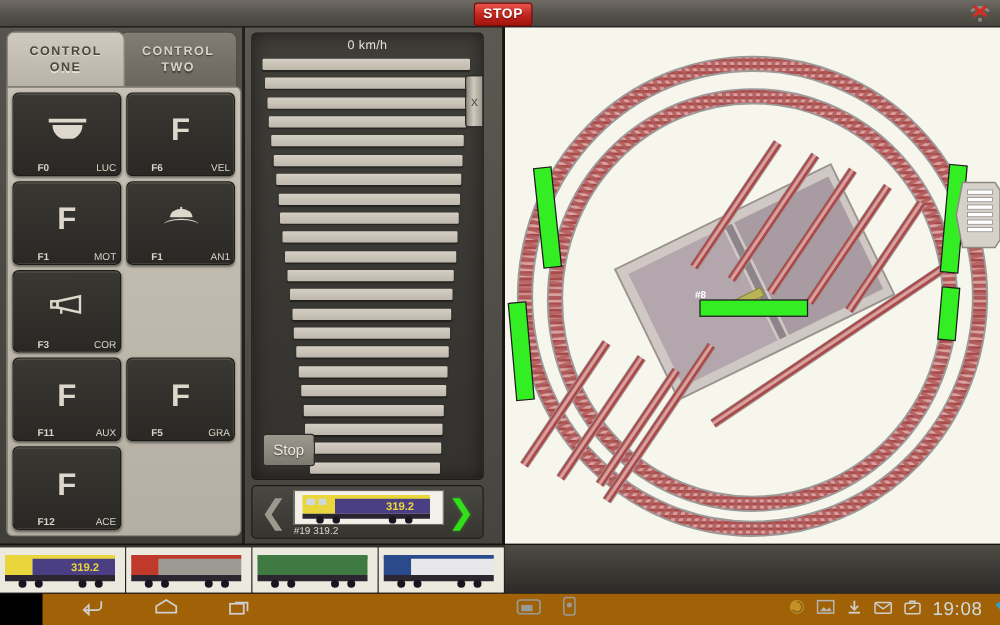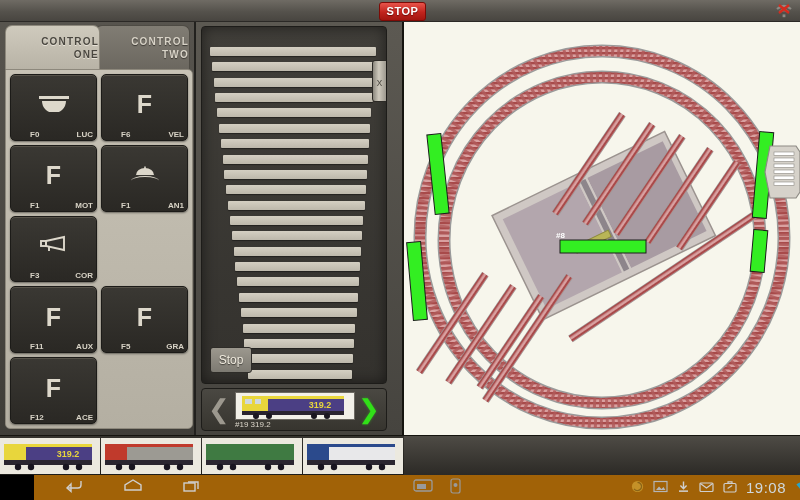--- a/index.html
+++ b/index.html
@@ -25,21 +25,21 @@
     border-right:2px solid #22211e; }
   .mid   { position:absolute; left:196px; top:22px; width:208px; height:413px;
     background:linear-gradient(#5c5952,#46443f);
     border-right:2px solid #15140f; }
   .right { position:absolute; left:404px; top:22px; width:396px; height:413px;
     background:#f7f6ec; overflow:hidden; }
 
   
   .tabs { position:absolute; left:5px; top:3px; width:188px; height:44px; }
   .tab { position:absolute; top:0; height:44px; width:95px;
-    border-radius:7px 7px 0 0; text-align:right;
+    border-radius:7px 7px 0 0; text-align:center;
     font-size:10px; font-weight:bold; letter-spacing:1.2px; line-height:13px;
     padding-top:9px; }
   .tab.one { left:0; background:linear-gradient(#cfcabd,#b8b3a6);
     color:#4a4740; border:1px solid #8d887c; border-bottom:none;
     text-shadow:0 1px 0 #e8e3d8; z-index:3; }
   .tab.two { left:90px; background:linear-gradient(#817d74,#6b675f);
     color:#d8d3c7; border:1px solid #4e4b44; border-bottom:none;
     text-shadow:0 1px 1px #3b3833; z-index:2; }
 
   
@@ -49,21 +49,21 @@
     padding:4px; display:grid; grid-template-columns:1fr 1fr;
     grid-auto-rows:1fr; gap:4px; }
   .fbtn { position:relative; background:linear-gradient(#3a3833,#2a2824);
     border:1px solid #1c1b18; border-radius:5px;
     box-shadow:inset 0 1px 0 #565249, 0 1px 2px rgba(0,0,0,.45);
     display:flex; align-items:center; justify-content:center; }
   .fbtn.empty { background:transparent; border:none; box-shadow:none; }
   .fbtn .fl { position:absolute; left:3px; bottom:1px;
     font-size:8px; color:#d8d3c6; font-weight:bold;margin-left:16px; }
   .fbtn .fr { position:absolute; right:3px; bottom:1px;
-    font-size:8px; color:#d8d3c6; font-weight:bold; }
+    font-size:8px; color:#d8d3c6; font-weight:normal; }
   .fbtn .glyph { color:#ddd8cb; font-size:25px; font-weight:bold;
     line-height:1; margin-bottom:5px; }
   .fbtn svg { margin-bottom:5px; }
 
   
   .speedpanel { position:absolute; left:5px; top:4px; width:186px; height:358px;
     background:linear-gradient(#403e39,#34322e);
     border:1px solid #1d1c19; border-radius:4px;
     box-shadow:inset 0 0 14px rgba(0,0,0,.5); overflow:hidden; }
   .speedval { position:absolute; top:4px; width:100%; text-align:center;
@@ -203,20 +203,21 @@
           <div class="glyph">F</div>
           <span class="fl">F12</span>
           <span class="fr">ACE</span>
         </div>
       </div>
   </div>
 
   <div class="mid">
 
     <div class="speedpanel">
+      <div class="speedval">0 km/h</div>
       <div class="ladder" id="ladder">
           <div class="rung" style="top: 2px; left: 8px; width: 166px;"></div>
           <div class="rung" style="top: 17.3636px; left: 9.80952px; width: 163.048px;"></div>
           <div class="rung" style="top: 32.7273px; left: 11.619px; width: 160.095px;"></div>
           <div class="rung" style="top: 48.0909px; left: 13.4286px; width: 157.143px;"></div>
           <div class="rung" style="top: 63.4545px; left: 15.2381px; width: 154.19px;"></div>
           <div class="rung" style="top: 78.8182px; left: 17.0476px; width: 151.238px;"></div>
           <div class="rung" style="top: 94.1818px; left: 18.8571px; width: 148.286px;"></div>
           <div class="rung" style="top: 109.545px; left: 20.6667px; width: 145.333px;"></div>
           <div class="rung" style="top: 124.909px; left: 22.4762px; width: 142.381px;"></div>

